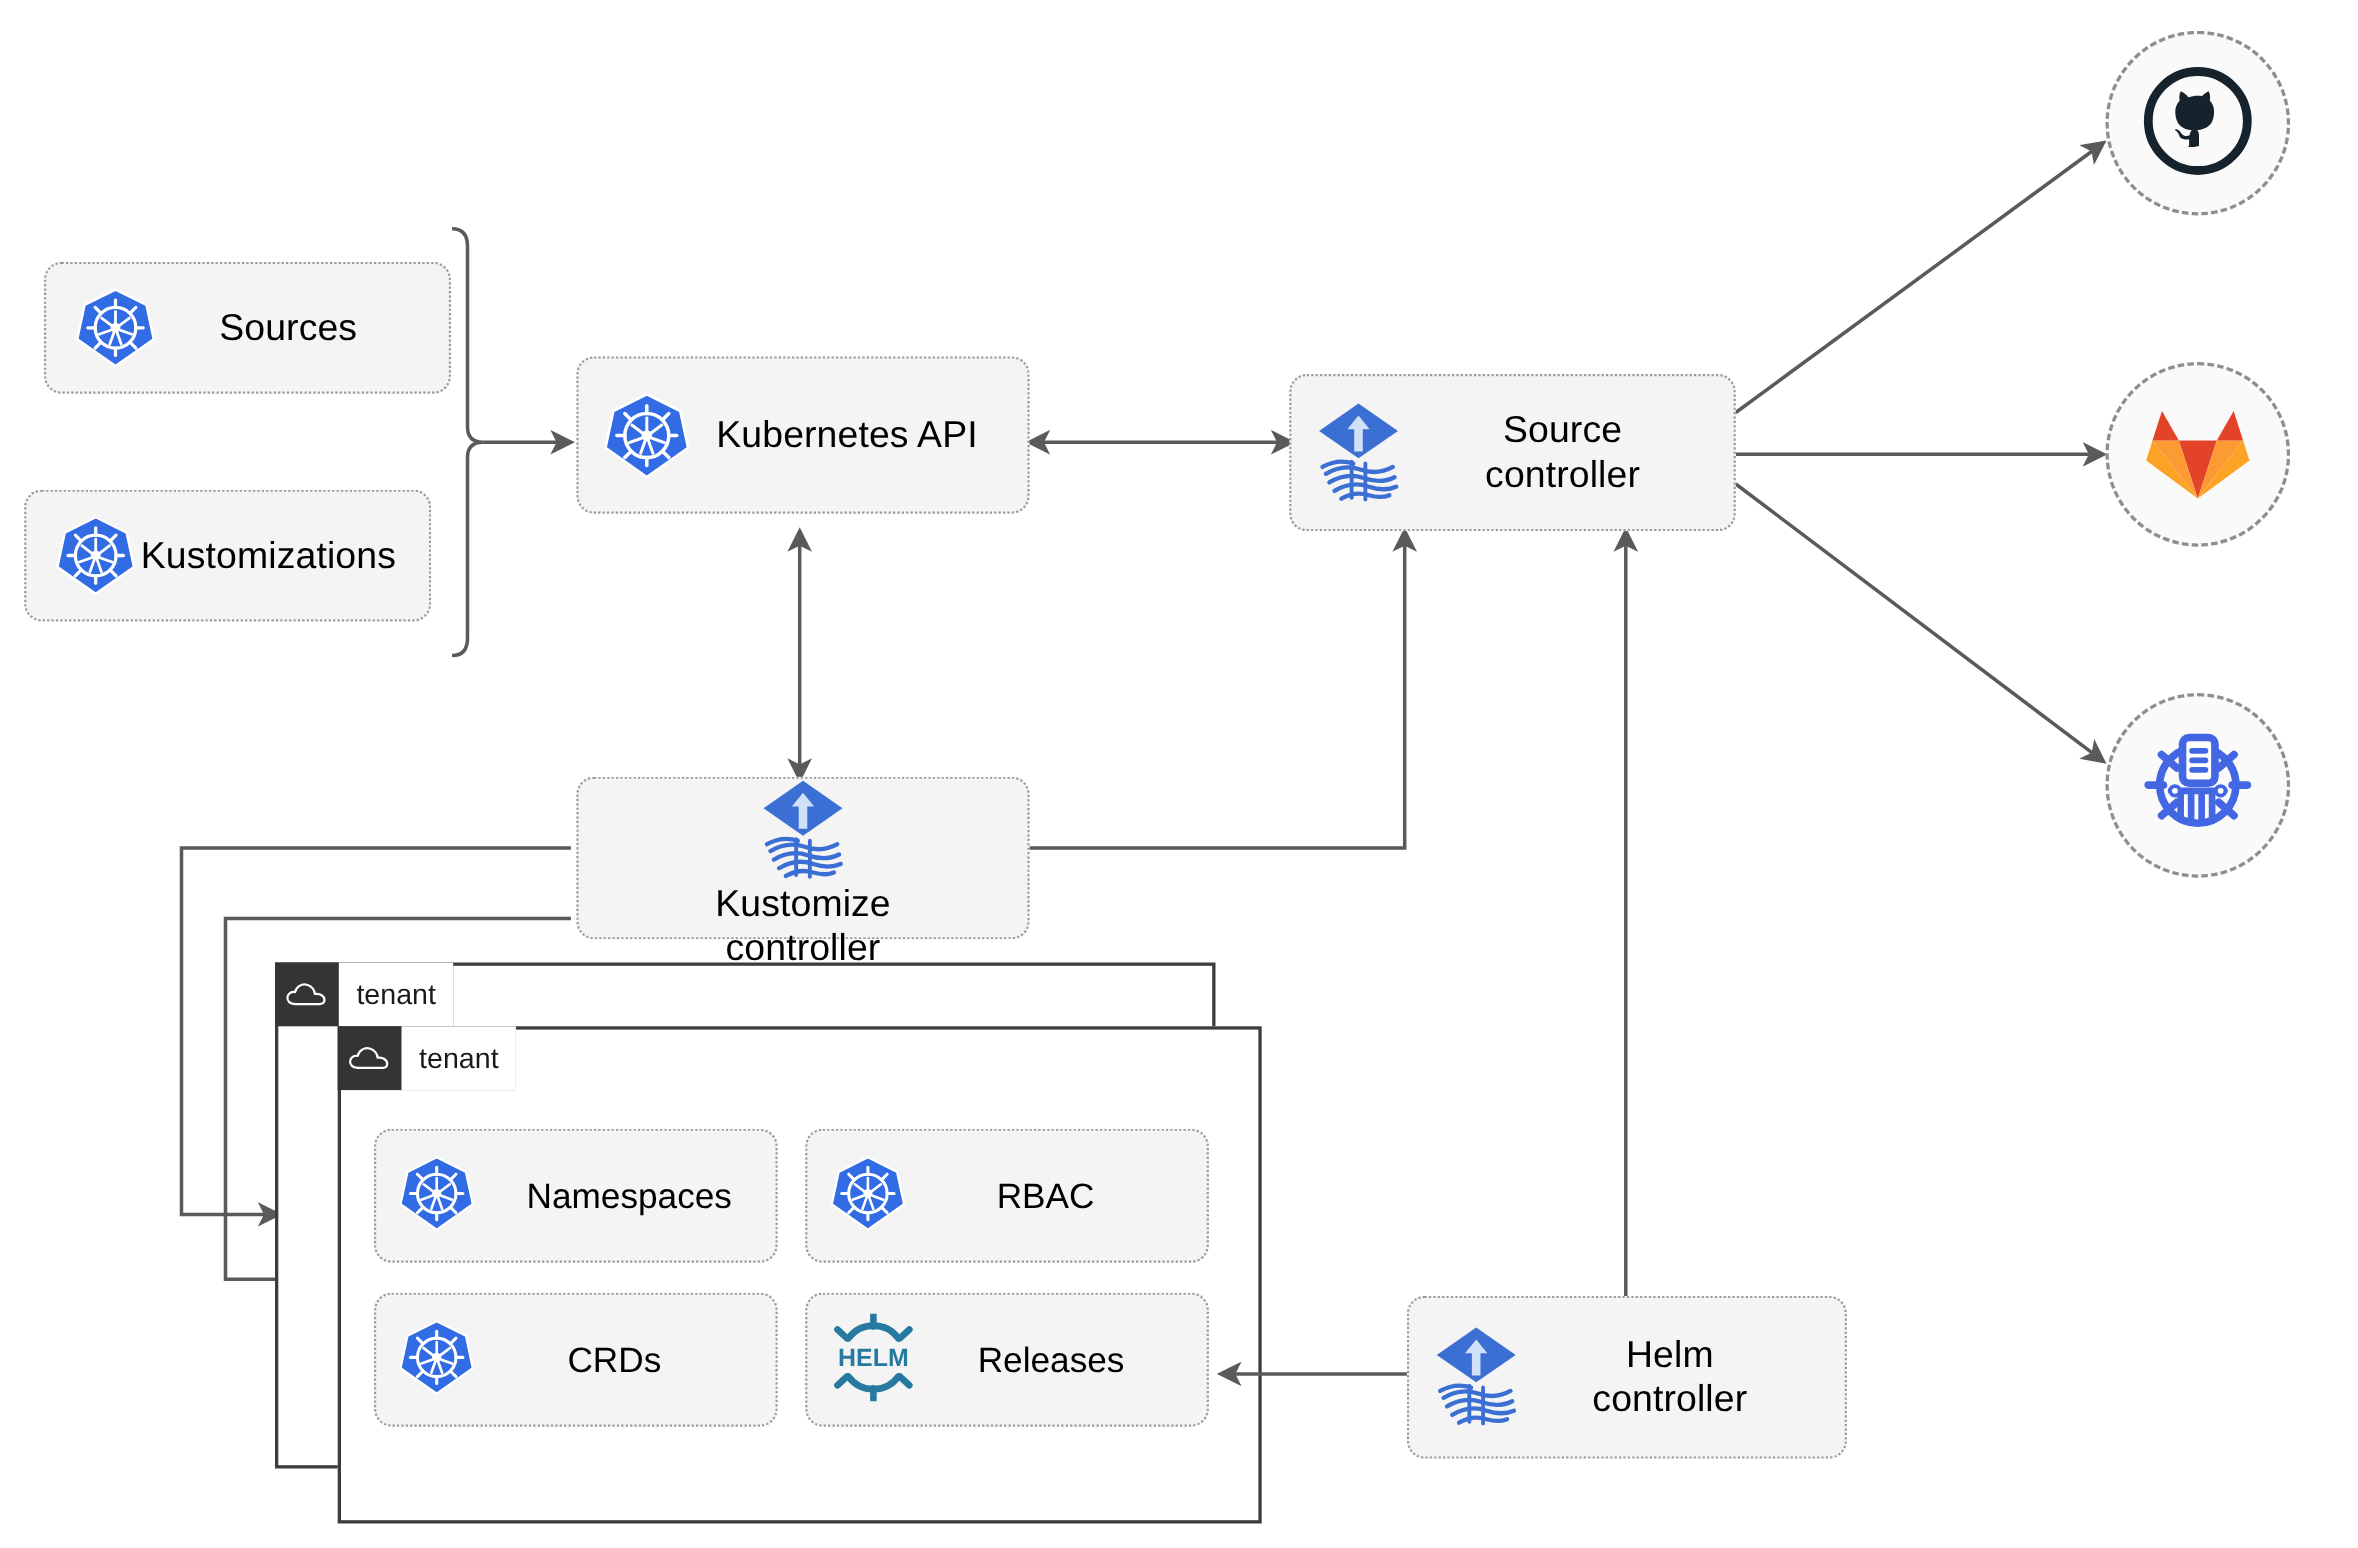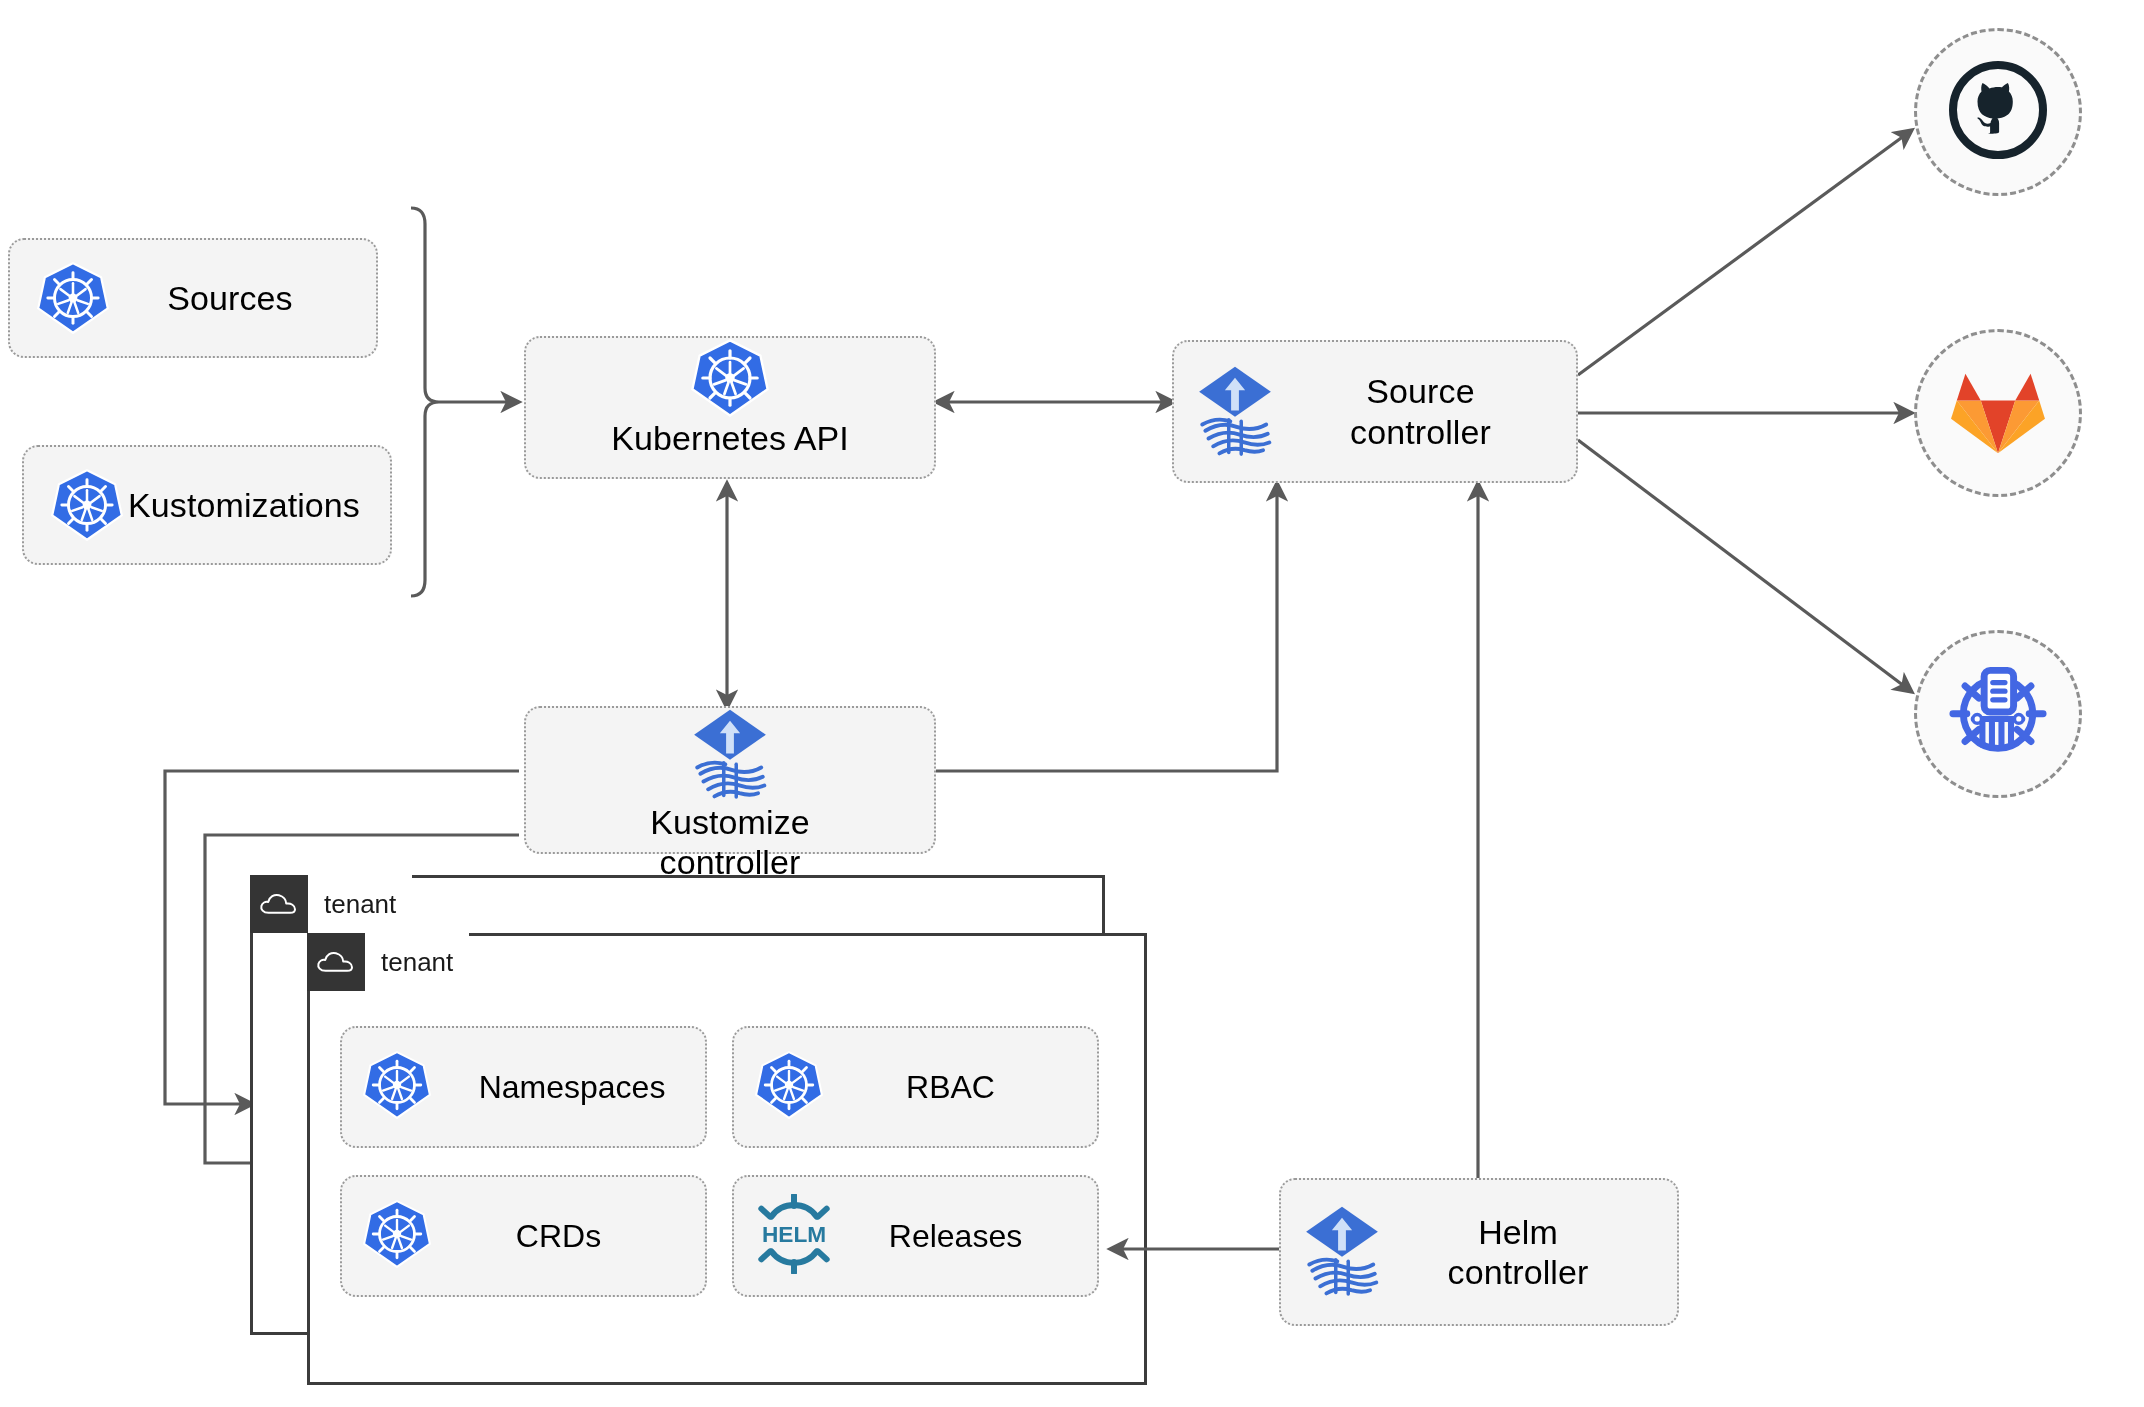--- a/index.html
+++ b/index.html
@@ -271,39 +271,39 @@
     <path class="edge" marker-end="url(#arrow)" d="M 519 771 L 165 771 L 165 1104 L 253 1104"></path>
 
     <path class="edge" marker-end="url(#arrow)" d="M 519 835 L 205 835 L 205 1163 L 310 1163"></path>
   </svg>
 
   <svg id="edges-front">
 
     <path class="edge" marker-end="url(#arrow)" d="M 1279 1249 L 1110 1249"></path>
   </svg>
 
-  <div class="node chip" style="left:8px; top:238px; width:370px; height:120px;">
+  <div class="node chip" style="left:40px; top:238px; width:370px; height:120px;">
     <span class="logo">
       <svg width="74" height="74">
           <use href="#k8s"></use>
         </svg>
     </span>
     <span class="node-label">Sources</span>
   </div>
 
   <div class="node chip" style="left:22px; top:445px; width:370px; height:120px;">
     <span class="logo">
       <svg width="74" height="74">
           <use href="#k8s"></use>
         </svg>
     </span>
     <span class="node-label">Kustomizations</span>
   </div>
 
-  <div class="node ctrl" style="left:524px; top:336px; width:412px; height:143px; padding:0 22px;flex-direction:column;">
+  <div class="node ctrl" style="left:524px; top:324px; width:412px; height:143px; padding:0 22px;">
     <span class="logo">
       <svg width="80" height="80">
           <use href="#k8s"></use>
         </svg>
     </span>
     <span class="node-label">Kubernetes API</span>
   </div>
 
   <div class="node ctrl" style="left:1172px; top:340px; width:406px; height:143px; padding:0 22px;gap:13px;">
     <span class="logo">

